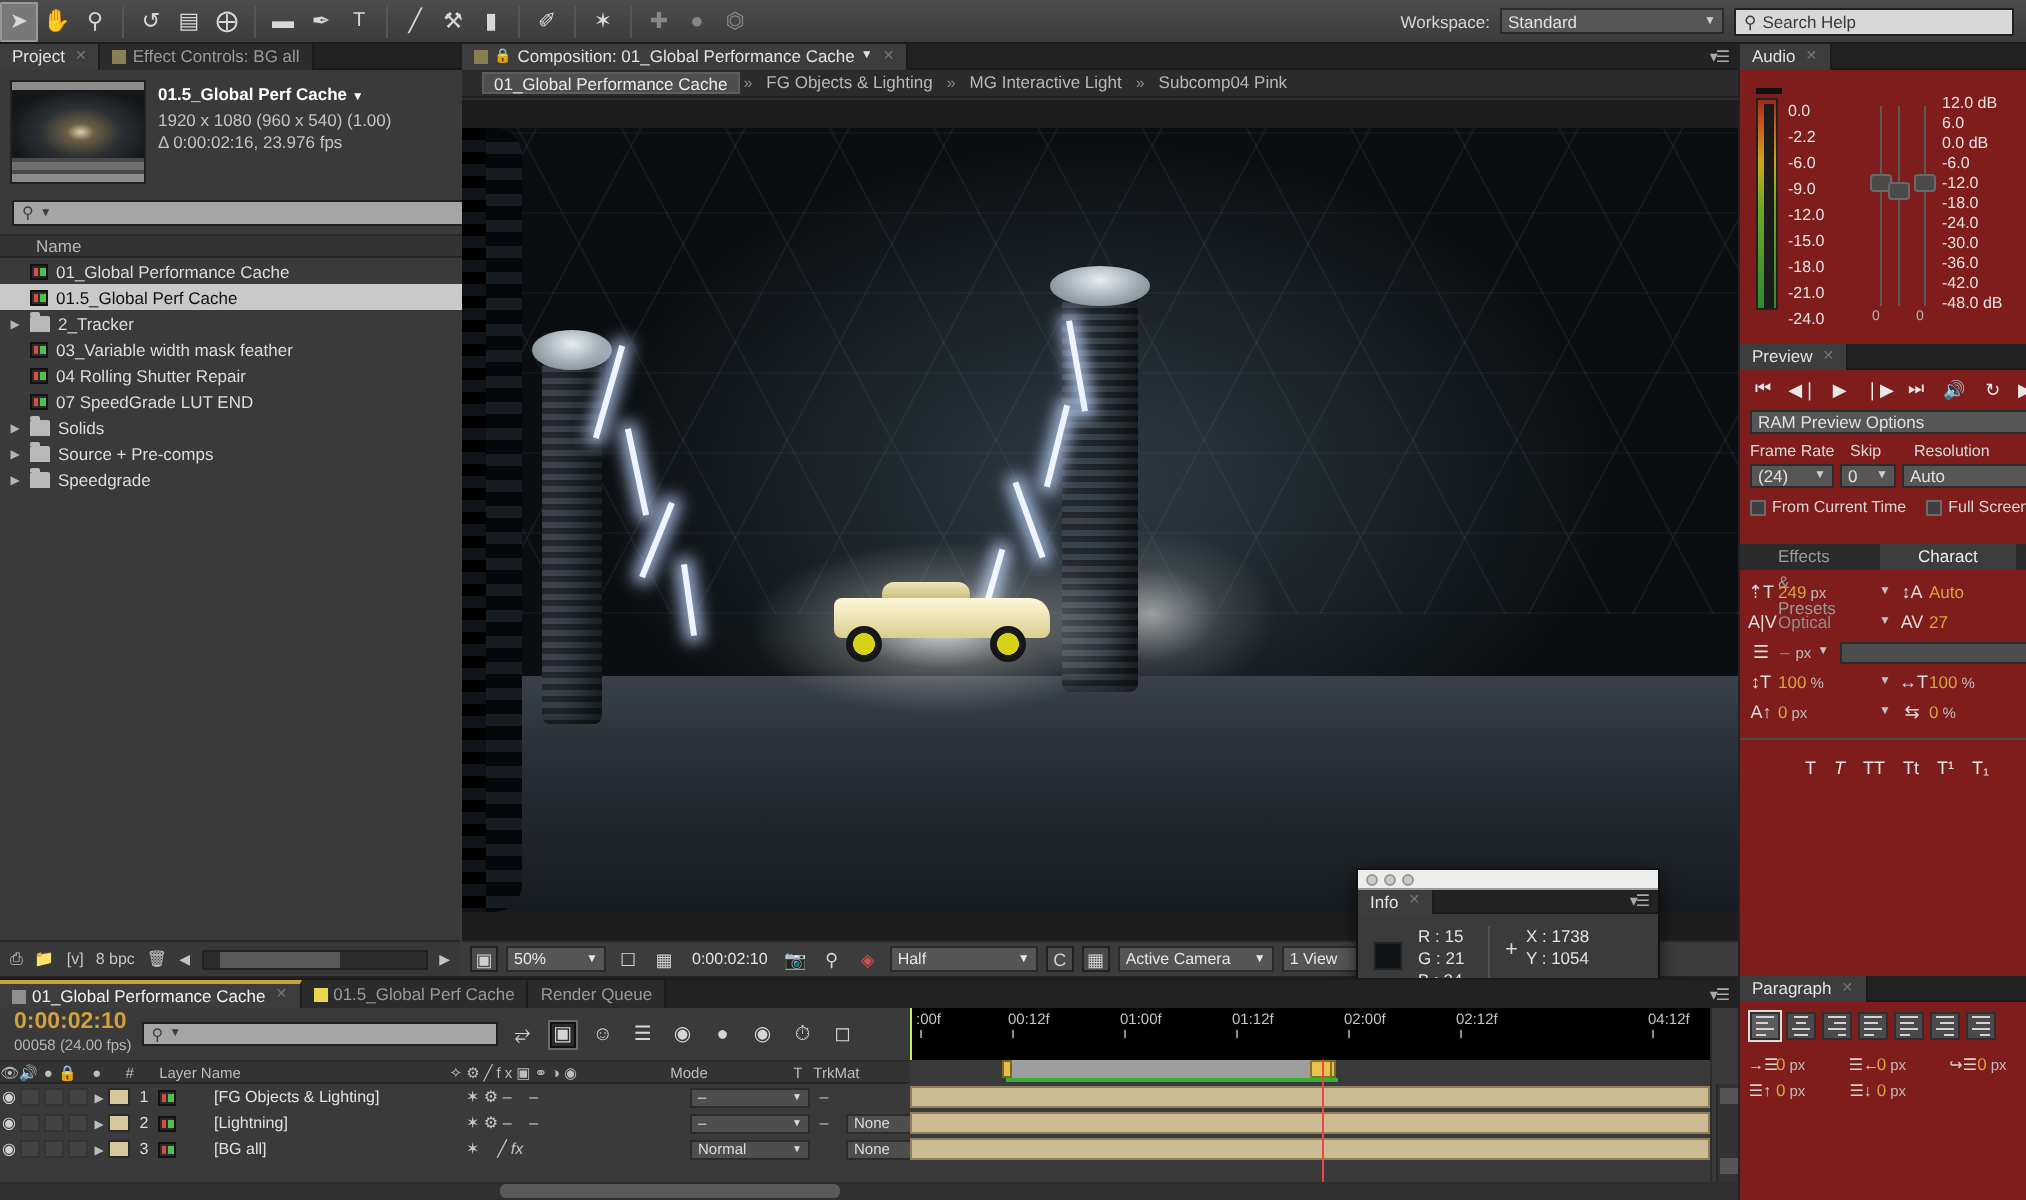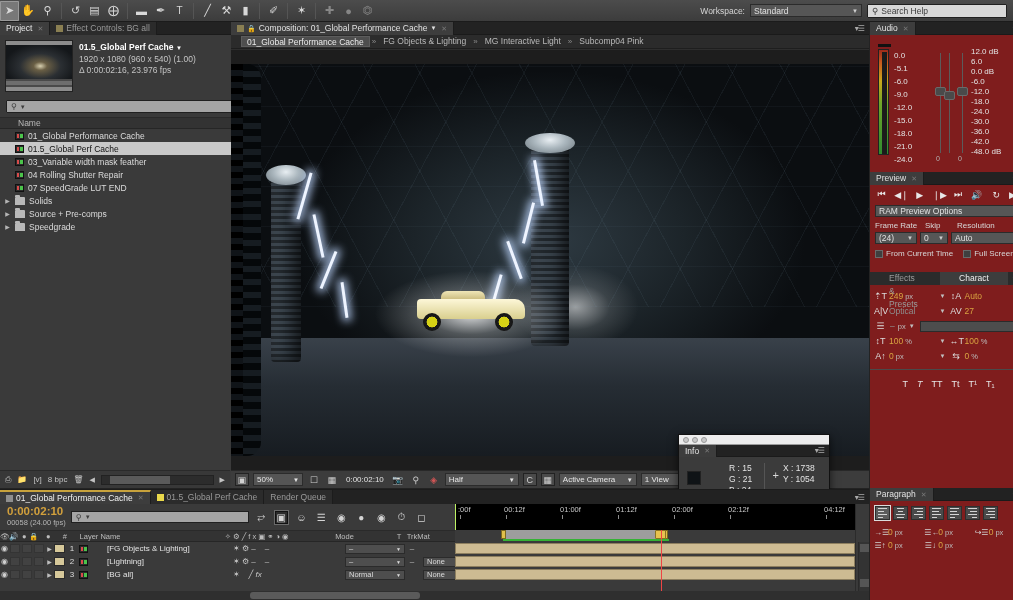--- a/index.html
+++ b/index.html
@@ -509,20 +509,25 @@
           <span class="compico"></span>
           <span>01_Global Performance Cache</span>
           <span class="share">⚙</span>
         </div>
         <div class="prow sel">
           <span class="tri"></span>
           <span class="compico"></span>
           <span>01.5_Global Perf Cache</span>
         </div>
         <div class="prow">
+          <span class="tri">▶</span>
+          <span class="folderico"></span>
+          <span>2_Tracker</span>
+        </div>
+        <div class="prow">
           <span class="tri"></span>
           <span class="compico"></span>
           <span>03_Variable width mask feather</span>
         </div>
         <div class="prow">
           <span class="tri"></span>
           <span class="compico"></span>
           <span>04 Rolling Shutter Repair</span>
         </div>
         <div class="prow">
@@ -656,21 +661,21 @@
     <div class="tabbar" style="height:12px;">
       <div class="tab active" style="height:12px;line-height:12px;">
         <span>Info</span>
         <span class="x">✕</span>
       </div>
       <div class="menu-dots">▾☰</div>
     </div>
     <div id="infoBody">
       <div class="inforow">
         <div id="infoSwatch"></div>
-        <div style="padding-left:8px;margin-left:20px;">
+        <div style="padding-left:8px;">
           <div class="infoline"><span>R :</span>
             <span>15</span></div>
           <div class="infoline"><span>G :</span>
             <span>21</span></div>
           <div class="infoline"><span>B :</span>
             <span>24</span></div>
           <div class="infoline"><span>A :</span>
             <span>255</span></div>
         </div>
         <div class="infoSep"></div>
@@ -698,21 +703,21 @@
         </div>
         <div class="menu-dots">▾☰</div>
       </div>
       <div id="audioBody">
         <div id="audioMeterTop"></div>
         <div id="audioMeter">
             <div class="core"></div>
           </div>
         <div class="axisL" id="audioAxisL">
             <div class="atick">0.0</div>
-            <div class="atick">-5.1</div>
+            <div class="atick">-2.2</div>
             <div class="atick">-6.0</div>
             <div class="atick">-9.0</div>
             <div class="atick">-12.0</div>
             <div class="atick">-15.0</div>
             <div class="atick">-18.0</div>
             <div class="atick">-21.0</div>
             <div class="atick">-24.0</div>
           </div>
         <div class="axisR" id="audioAxisR">
             <div class="atick s">12.0 dB</div>

